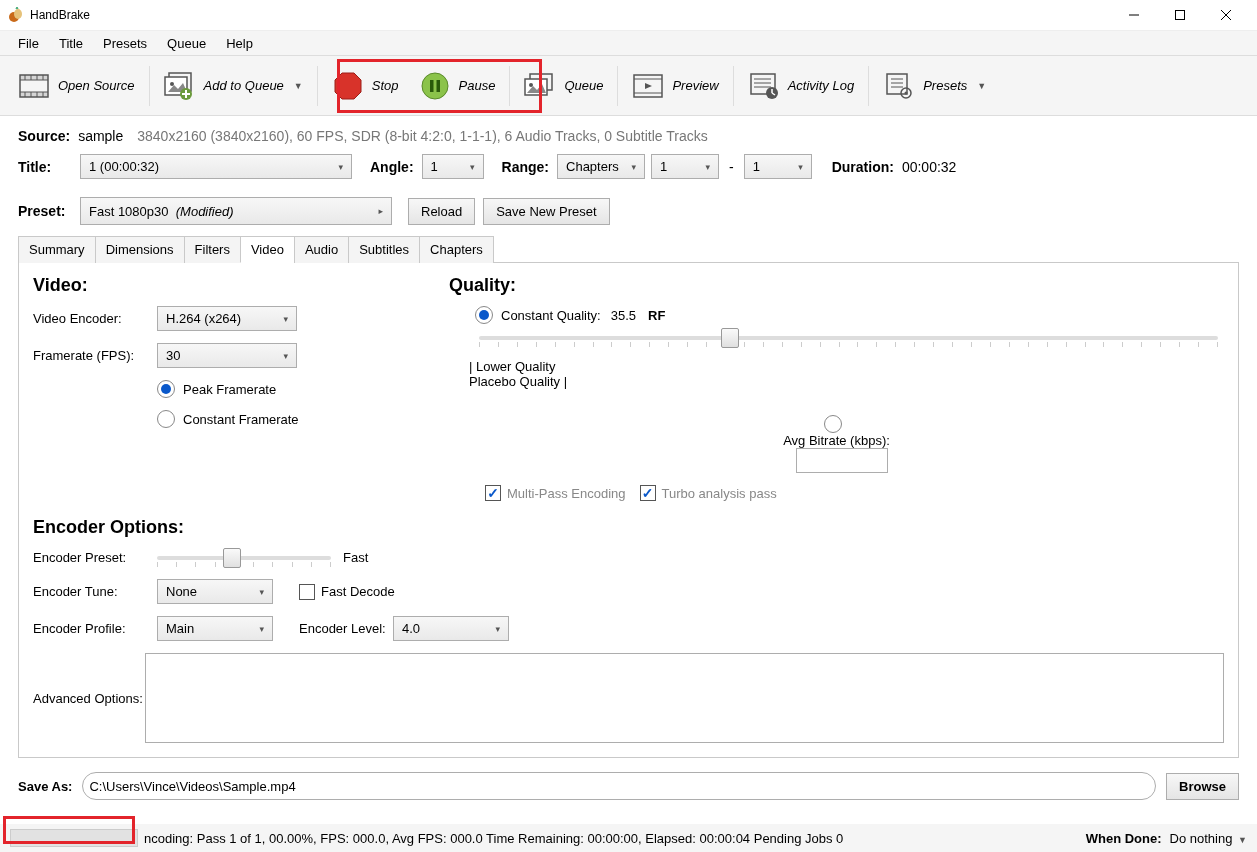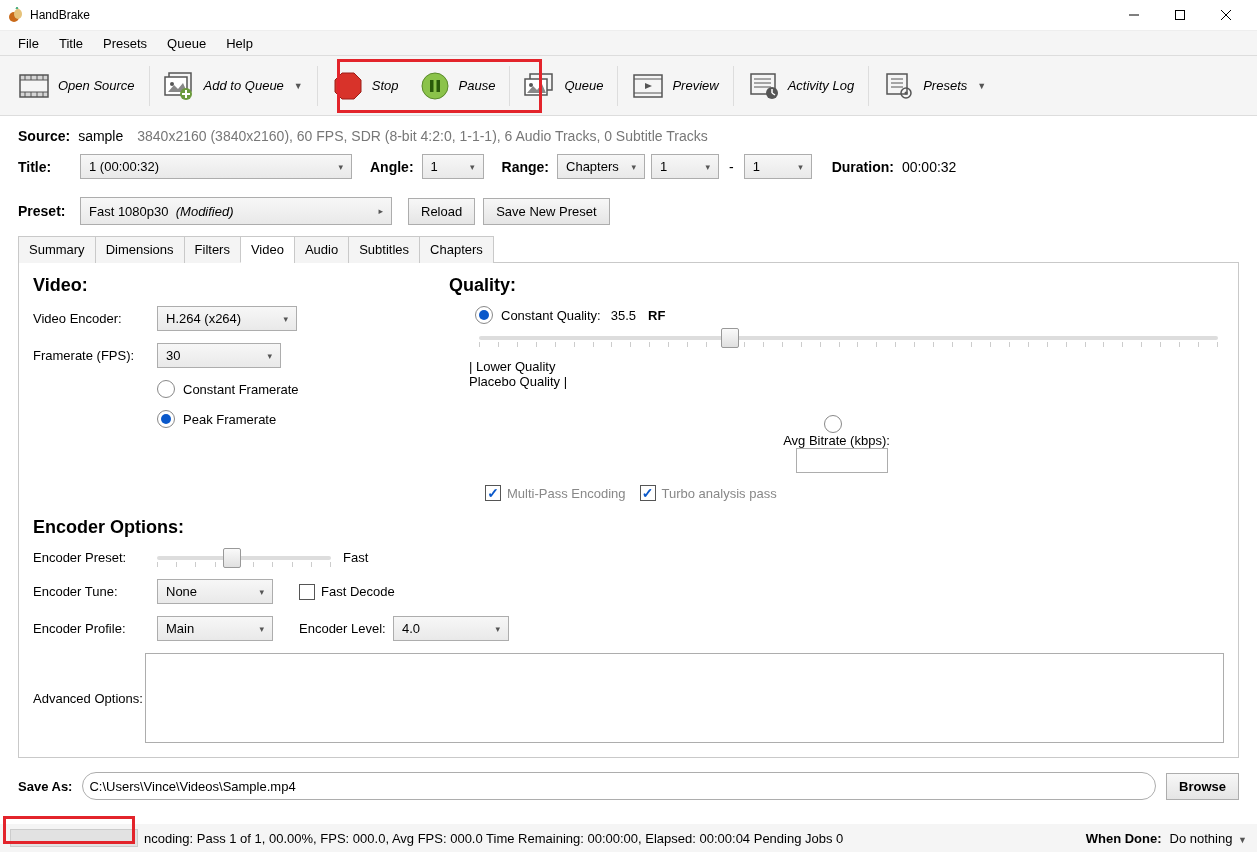--- a/index.html
+++ b/index.html
@@ -292,32 +292,32 @@
         <div class="sect-h">Video:</div>
         <div class="frow">
           <span class="flbl">Video Encoder:</span>
           <div class="combo" style="width:140px;">
             <span>H.264 (x264)</span>
               <span class="arrow">▾</span>
           </div>
         </div>
         <div class="frow">
           <span class="flbl">Framerate (FPS):</span>
-          <div class="combo" style="width:124px;">
+          <div class="combo" style="width:140px;">
             <span>30</span>
               <span class="arrow">▾</span>
           </div>
         </div>
         <div class="frow" style="margin-left:124px;">
+          <span class="radio checked"></span>
+          <span>Peak Framerate</span>
+        </div>
+        <div class="frow" style="margin-left:124px;">
           <span class="radio"></span>
           <span>Constant Framerate</span>
-        </div>
-        <div class="frow" style="margin-left:124px;">
-          <span class="radio checked"></span>
-          <span>Peak Framerate</span>
         </div>
       </div>
 
       <div class="colB">
         <div class="sect-h">Quality:</div>
         <div class="frow" style="margin-left:26px;">
           <span class="radio checked"></span>
           <span>Constant Quality:</span>
           <span style="margin-left:10px;">35.5</span>
           <span style="margin-left:12px; font-weight:600;">RF</span>

